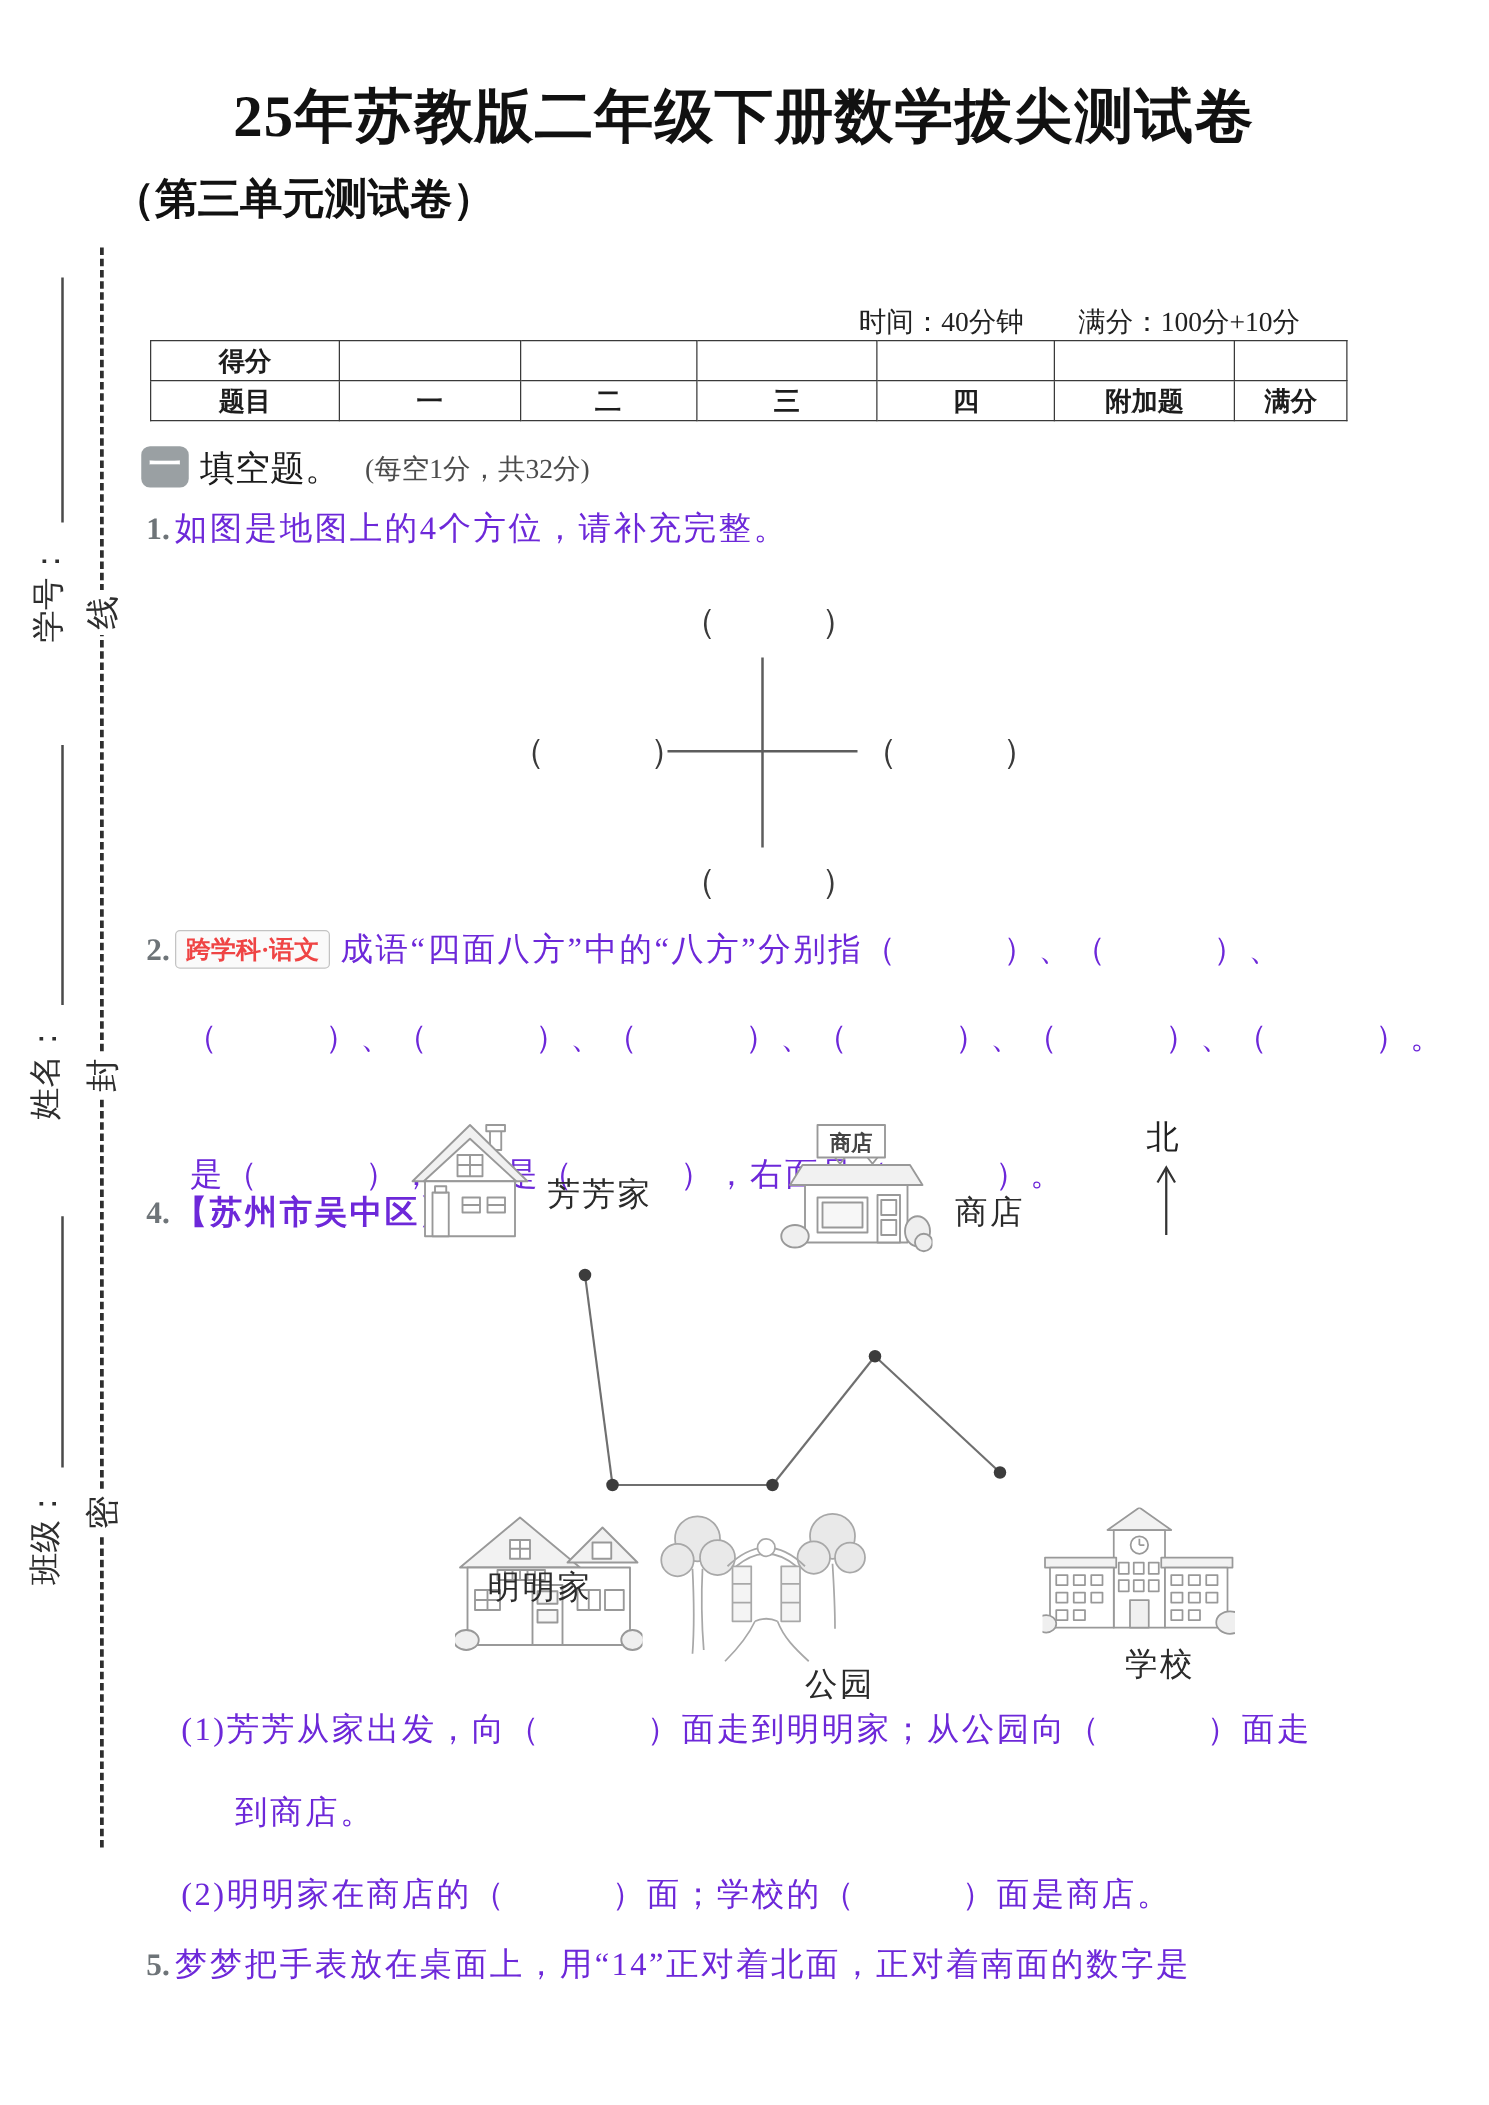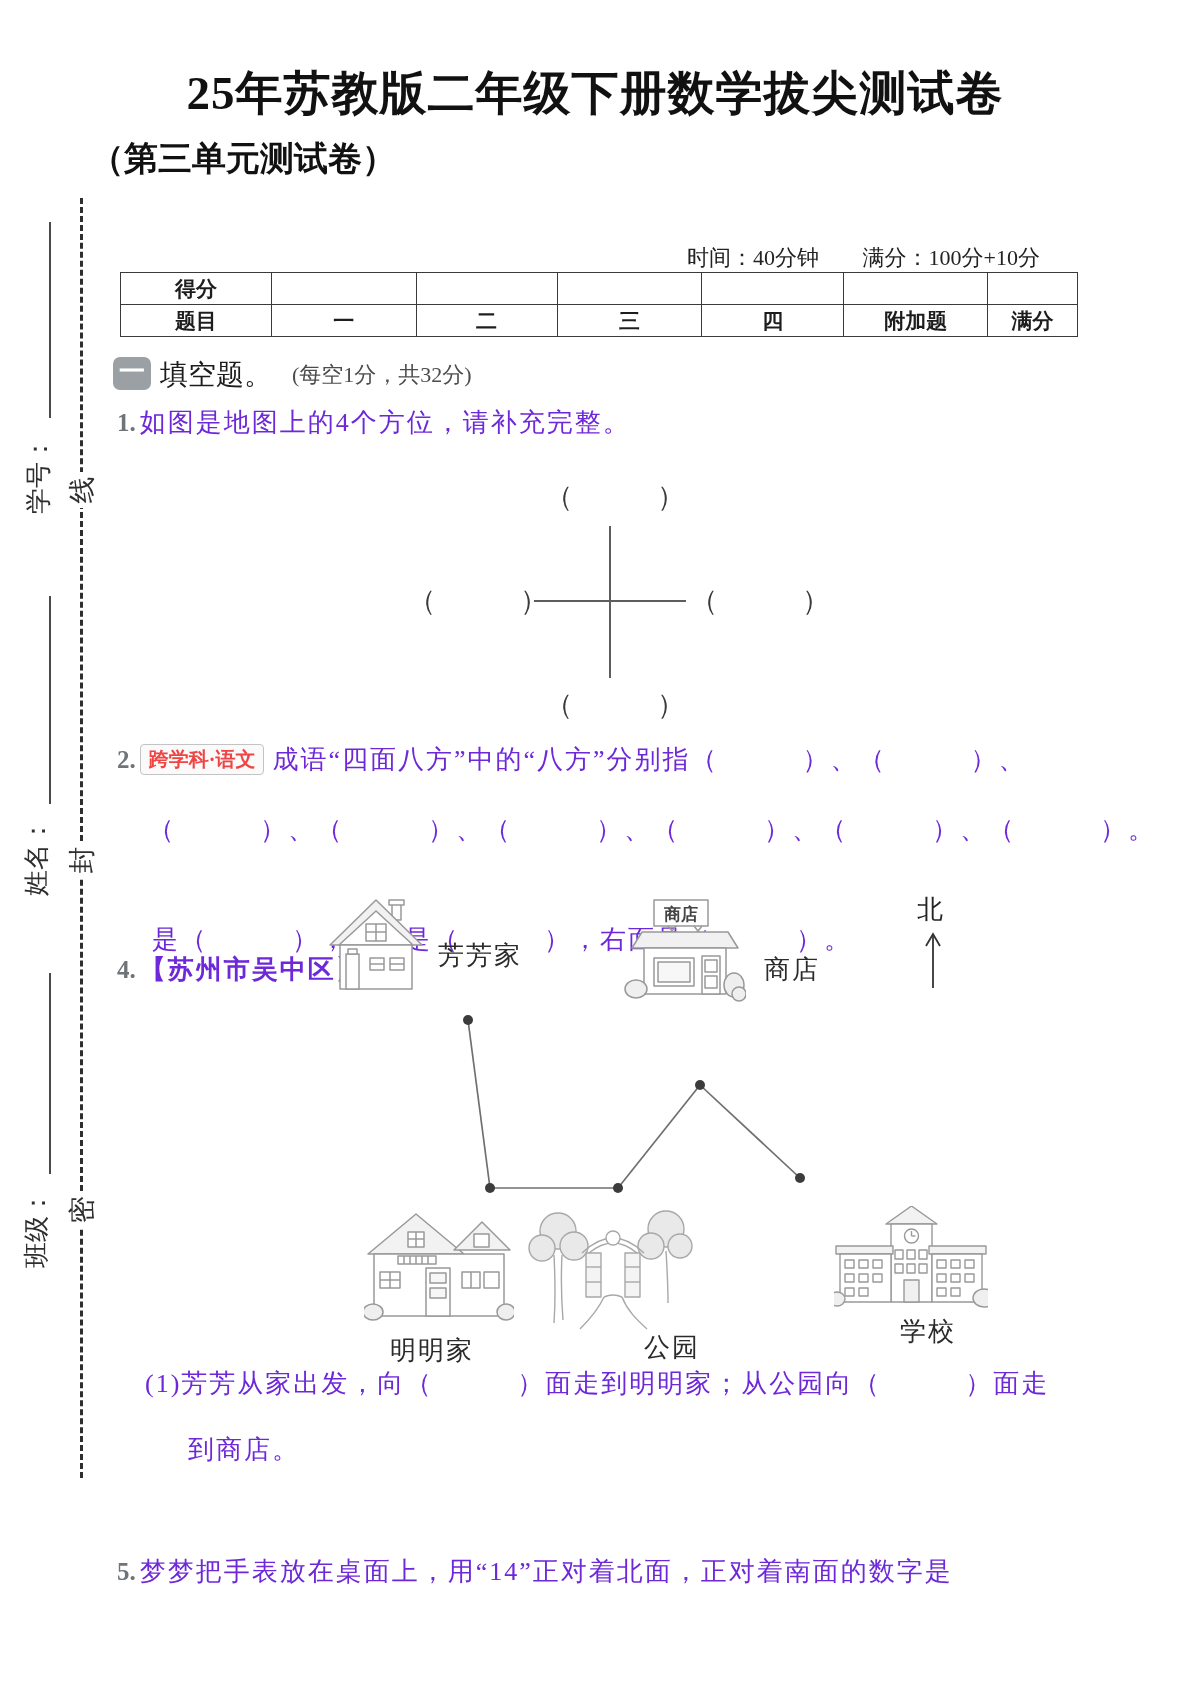--- a/index.html
+++ b/index.html
@@ -219,21 +219,21 @@
       <rect x="16" y="62" width="20" height="16"></rect>
       <line x1="26" y1="62" x2="26" y2="78"></line>
         <line x1="16" y1="70" x2="36" y2="70"></line>
       <rect x="98" y="62" width="18" height="16"></rect>
       <line x1="107" y1="62" x2="107" y2="78"></line>
       <rect x="120" y="62" width="15" height="16"></rect>
       <ellipse cx="9" cy="102" rx="10" ry="8" fill="#efefef"></ellipse>
       <ellipse cx="142" cy="102" rx="9" ry="8" fill="#efefef"></ellipse>
     </g>
   </svg>
-  <div class="map-label" style="left:390px; top:1333px;">明明家</div>
+  <div class="map-label" style="left:390px; top:1252px;">明明家</div>
 
   <svg class="abs" style="left:528px; top:1195px;" width="168" height="136" viewBox="0 0 168 136">
     <g stroke="#a8a8a8" stroke-width="1.4" fill="#e9e9e9" stroke-linejoin="round">
       <circle cx="30" cy="36" r="18"></circle>
         <circle cx="14" cy="53" r="13"></circle>
         <circle cx="46" cy="51" r="14"></circle>
       <circle cx="138" cy="34" r="18"></circle>
         <circle cx="123" cy="51" r="13"></circle>
         <circle cx="152" cy="51" r="12"></circle>
       <path d="M26,128 C28,100 27,80 26,60" fill="none"></path>
@@ -290,19 +290,20 @@
       <rect x="103" y="82" width="9" height="8"></rect>
         <rect x="117" y="82" width="9" height="8"></rect>
       <ellipse cx="150" cy="92" rx="11" ry="9" fill="#efefef"></ellipse>
       <ellipse cx="3" cy="93" rx="8" ry="7" fill="#efefef"></ellipse>
     </g>
   </svg>
   <div class="map-label" style="left:900px; top:1314px;">学校</div>
 
   <div class="abs qtext" style="left:145px; top:1366px;">(1)芳芳从家出发，向（　　　）面走到明明家；从公园向（　　　）面走</div>
   <div class="abs qtext" style="left:188px; top:1432px;">到商店。</div>
+  <div class="abs qtext" style="left:145px; top:1498px;">(2)明明家在商店的（　　　）面；学校的（　　　）面是商店。</div>
 
   <div class="abs" style="left:117px; top:1554px;">
     <span class="qnum">5.</span>
     <span class="qtext">梦梦把手表放在桌面上，用“14”正对着北面，正对着南面的数字是</span>
   </div>
 
 </div>
 
 </body></html>

